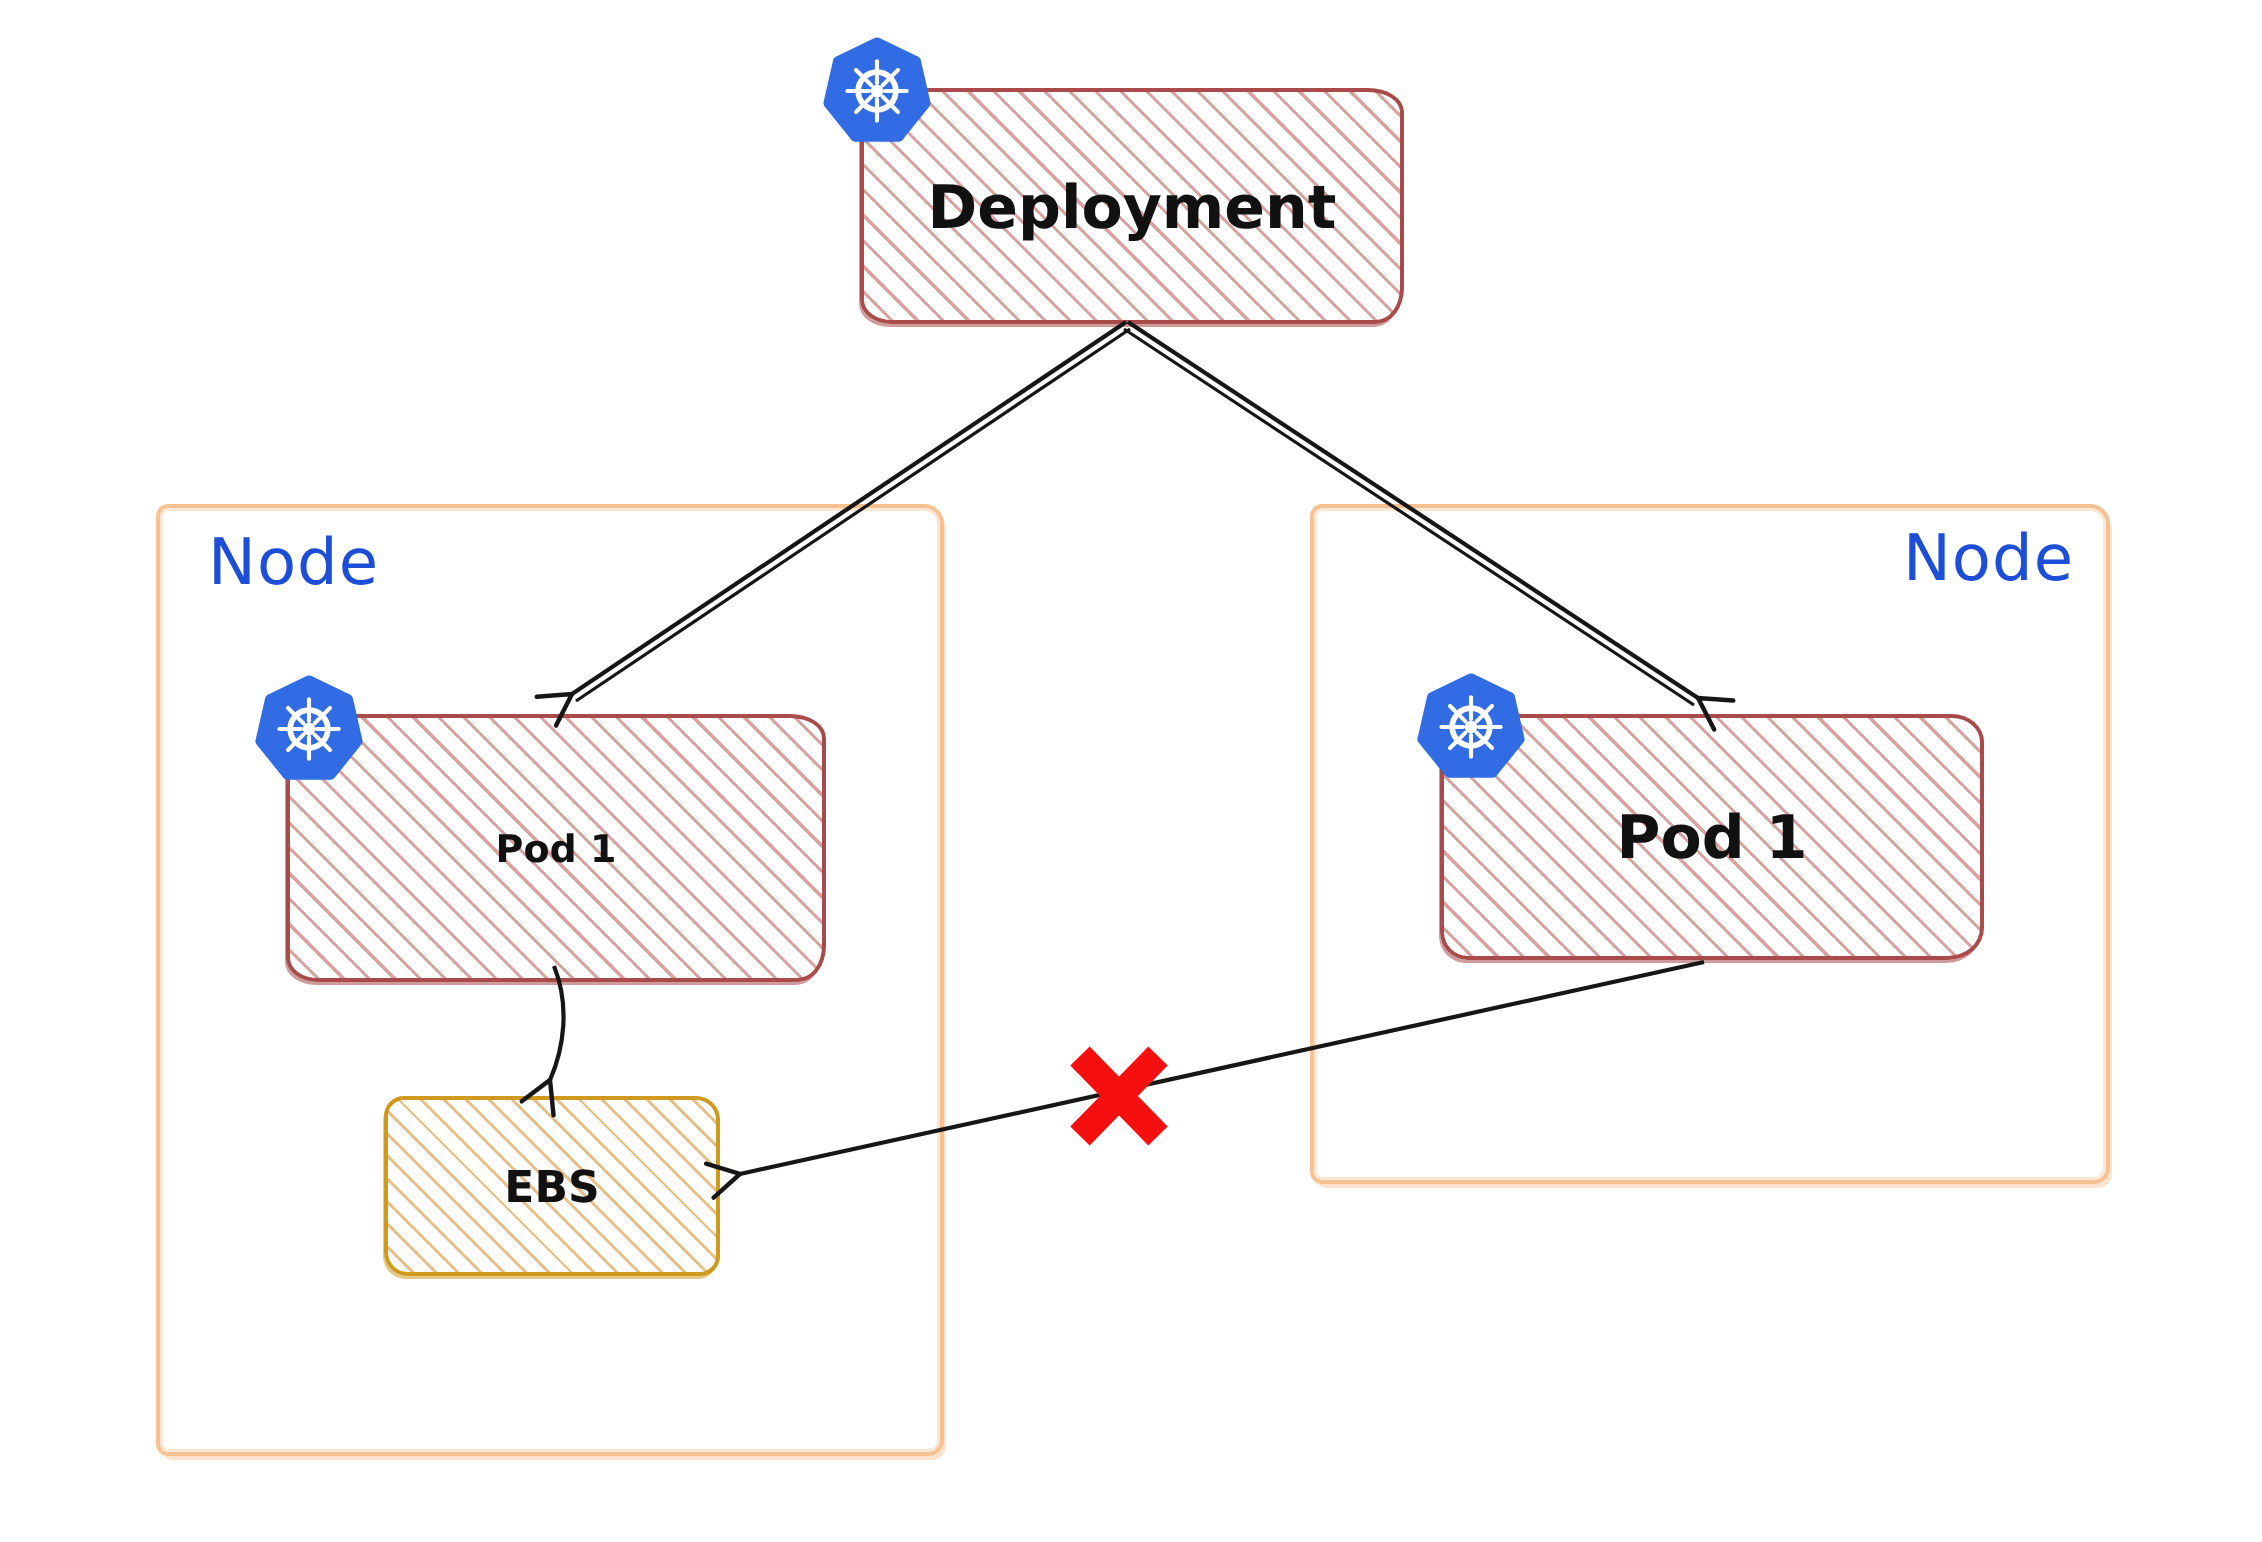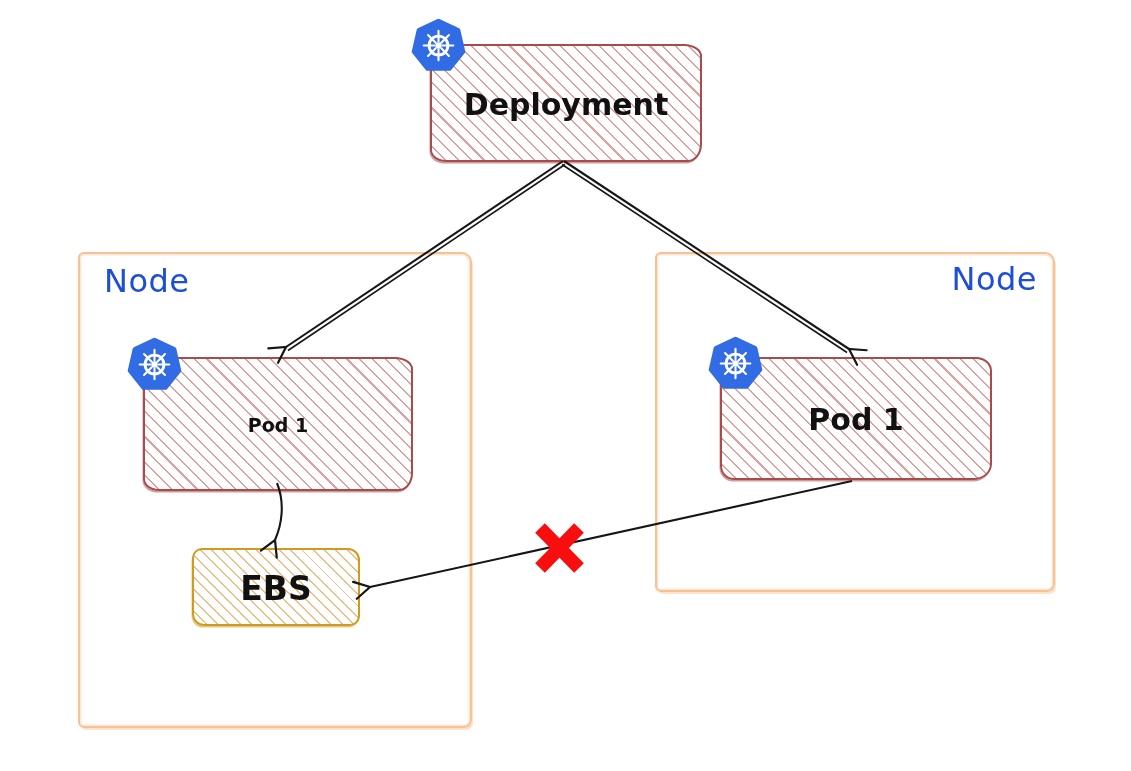--- a/index.html
+++ b/index.html
@@ -49,21 +49,21 @@
       rgba(0,0,0,0) 1.5px, rgba(0,0,0,0) 9px);
     box-shadow: -1px 2px 0 -0.5px rgba(168,75,74,.55);
   }
   .deployment{left:430px;top:44px;width:272px;height:118px;
     border-radius:12px 18px 14px 16px / 16px 12px 18px 12px;font-size:30px;}
   .pod1{left:143px;top:357px;width:270px;height:134px;
     border-radius:10px 18px 14px 16px / 16px 12px 18px 12px;font-size:19px;}
   .pod2{left:720px;top:357px;width:272px;height:123px;
     border-radius:12px 16px 18px 14px / 14px 14px 16px 14px;font-size:30px;}
   .ebs{
-    left:192px;top:548px;width:168px;height:78px;font-size:33px;
+    left:192px;top:548px;width:168px;height:90px;font-size:22px;
     border:2.5px solid var(--ebs-border-gold,#cf9a1e);
     border-radius:10px 12px 10px 12px;
     background:repeating-linear-gradient(45deg,
       var(--ebs-hatch-gold,#eebe87) 0px, var(--ebs-hatch-gold,#eebe87) 1.4px,
       rgba(0,0,0,0) 1.4px, rgba(0,0,0,0) 8px);
     box-shadow: -1px 2px 0 -0.5px rgba(207,154,30,.55);
   }
 
   
   .k8s-icon{position:absolute;width:57px;height:57px;z-index:4;}

